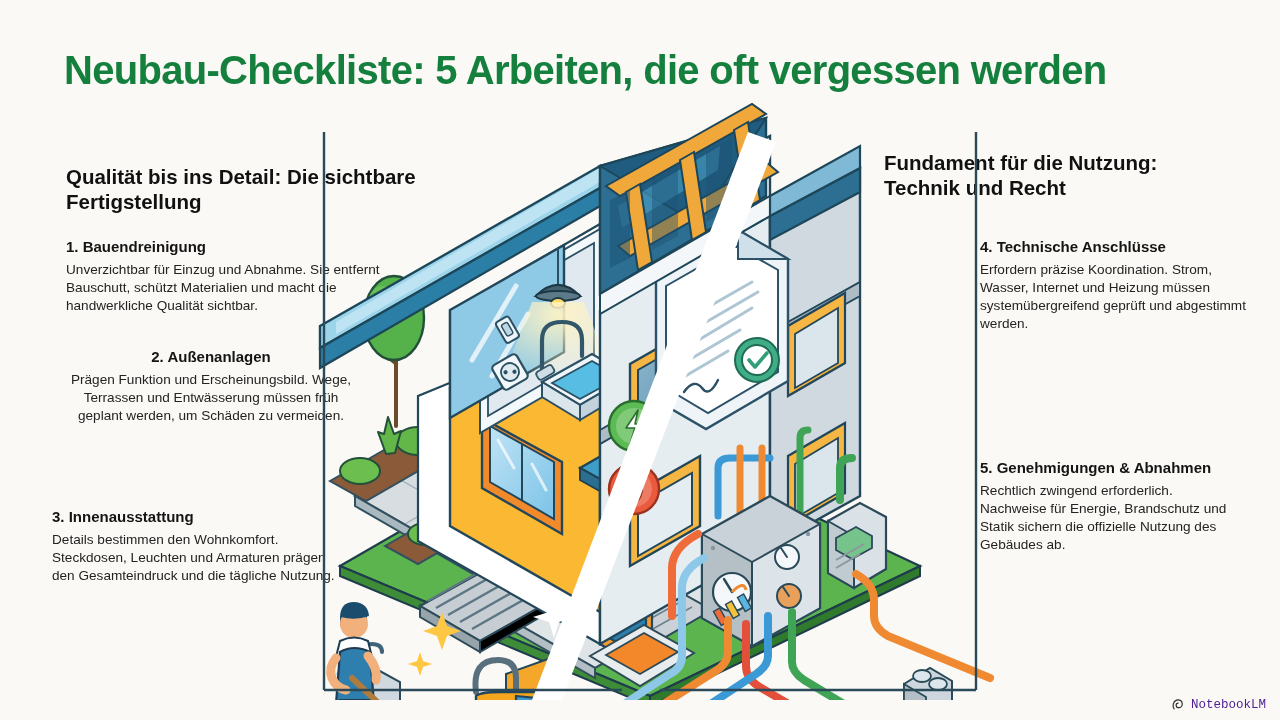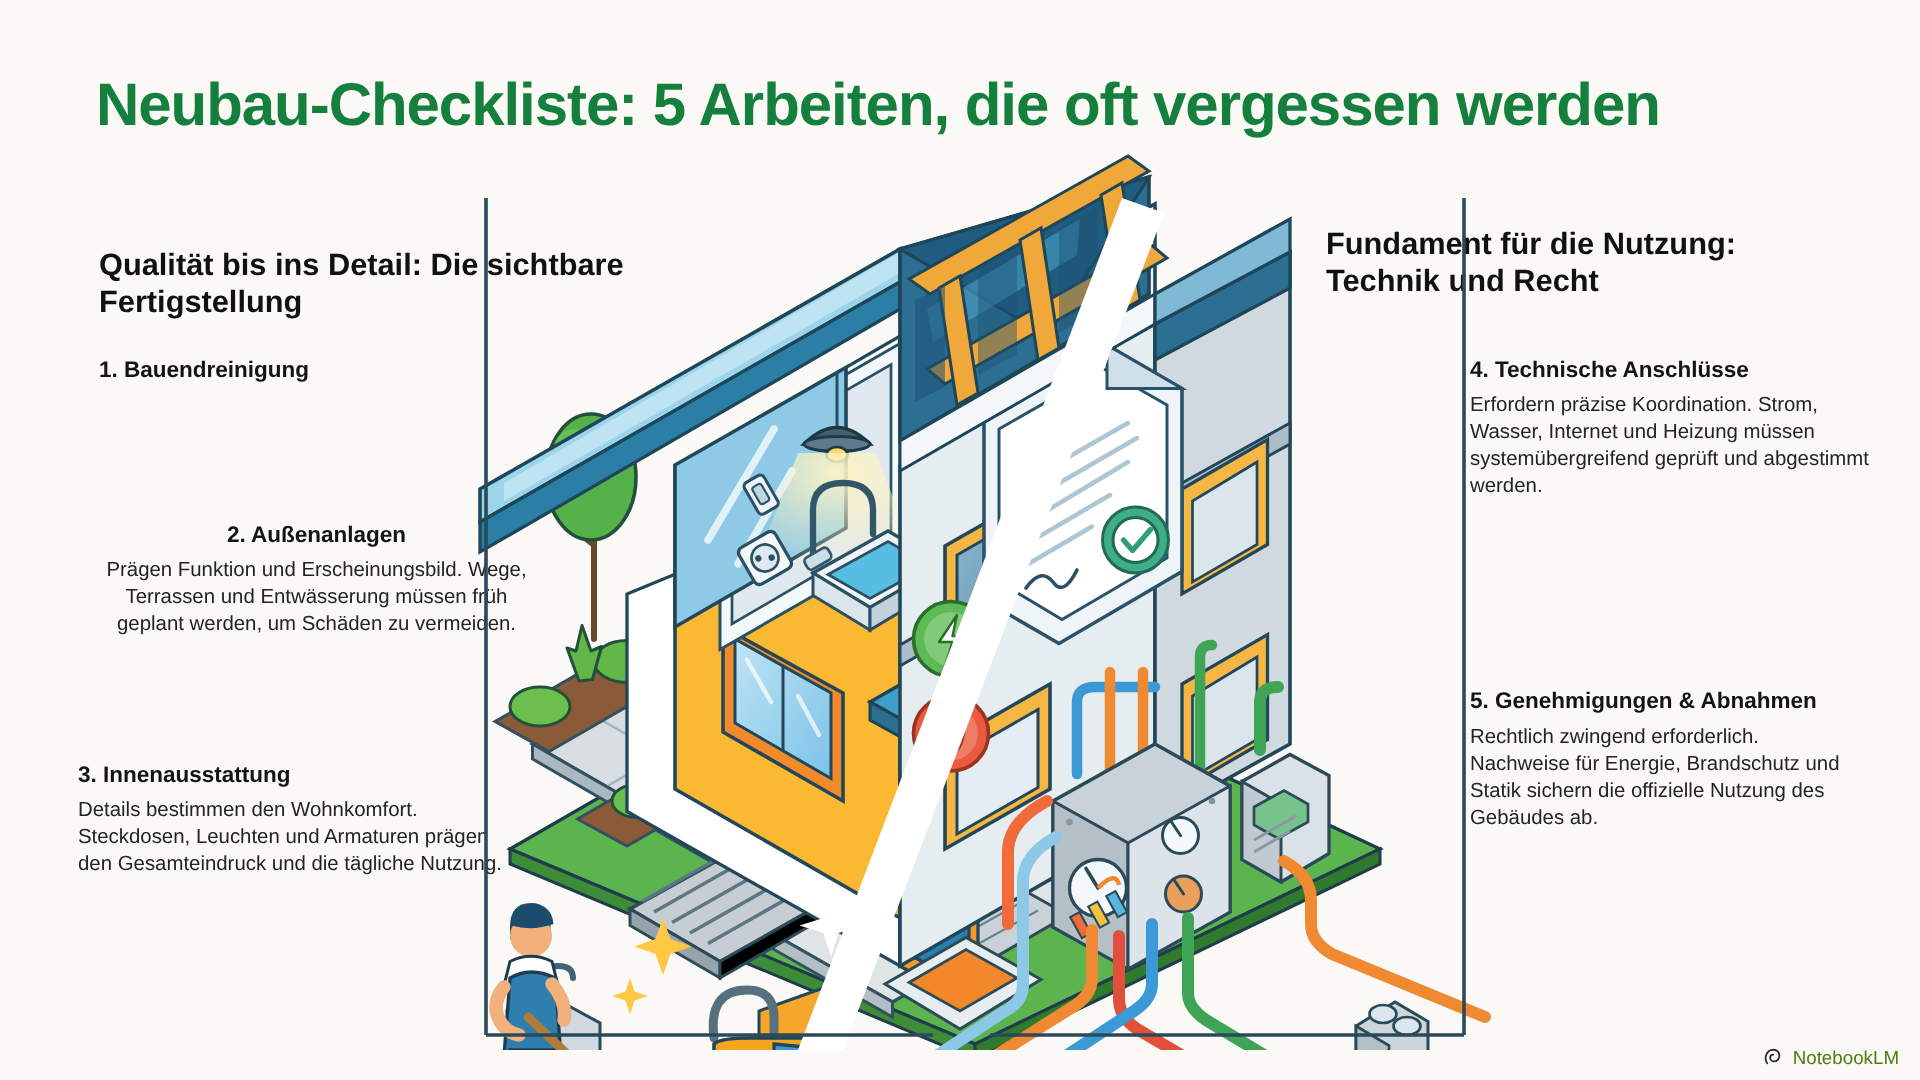--- a/index.html
+++ b/index.html
@@ -48,36 +48,37 @@
   .item.i5{left:980px;top:420px;width:250px;margin-top:39px;}
 
   
   #art{position:absolute;left:300px;top:96px;width:700px;height:604px;}
   #art svg{display:block;width:700px;height:604px;}
 
   
   .wm{
     position:absolute;right:14px;bottom:8px;
     display:flex;align-items:center;gap:5px;
-    font-size:12.5px;color:#4d7c0f;font-weight:400;
+    font-size:12.5px;color:#4c1d95;font-weight:400;font-family:Liberation Mono, monospace;
   }
   .wm svg{display:block;}
 </style>
 </head>
 <body>
 
 <div id="stage">
 
   <h1 class="title">Neubau-Checkliste: 5 Arbeiten, die oft vergessen werden</h1>
 
   <div class="col-head left">Qualität bis ins Detail: Die sichtbare Fertigstellung</div>
   <div class="col-head right">Fundament für die Nutzung: Technik und Recht</div>
 
   <div class="item i1">
     <h3>1. Bauendreinigung</h3>
+    <p>Unverzichtbar für Einzug und Abnahme. Sie entfernt Bauschutt, schützt Materialien und macht die handwerkliche Qualität sichtbar.</p>
   </div>
 
   <div class="item i2">
     <h3>2. Außenanlagen</h3>
     <p>Prägen Funktion und Erscheinungsbild. Wege, Terrassen und Entwässerung müssen früh geplant werden, um Schäden zu vermeiden.</p>
   </div>
 
   <div class="item i3">
     <h3>3. Innenausstattung</h3>
     <p>Details bestimmen den Wohnkomfort. Steckdosen, Leuchten und Armaturen prägen den Gesamteindruck und die tägliche Nutzung.</p>

